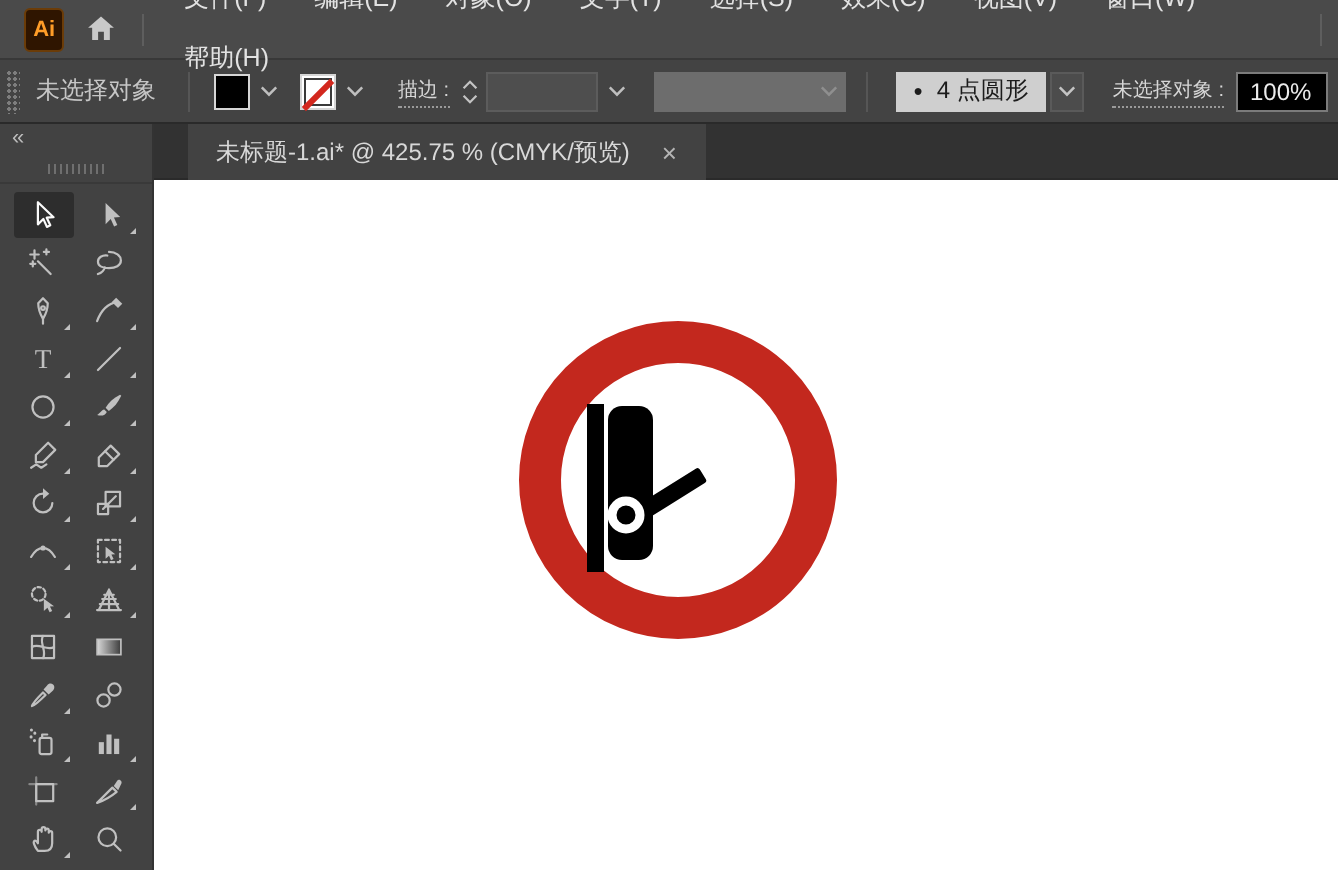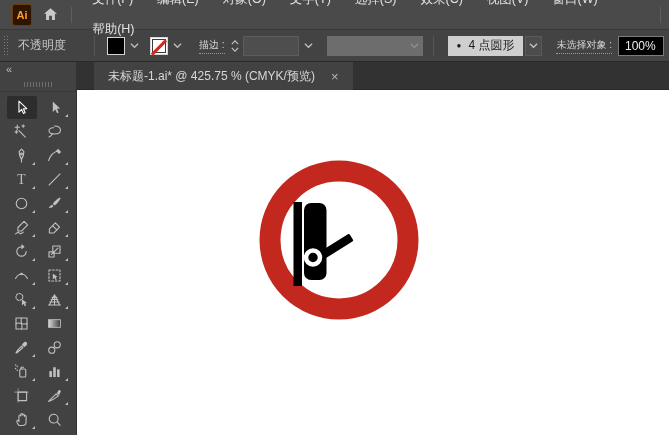--- a/index.html
+++ b/index.html
@@ -138,21 +138,21 @@
           <path d="M10 2.6 L17.6 9.2 L15.2 9.2 L15.2 16.4 L11.7 16.4 L11.7 11.6 L8.3 11.6 L8.3 16.4 L4.8 16.4 L4.8 9.2 L2.4 9.2 Z"></path>
         </svg>
     </div>
     <div class="vsep-menu"></div>
     <nav id="menus"><button class="menu-item">文件(F)</button><button class="menu-item">编辑(E)</button><button class="menu-item">对象(O)</button><button class="menu-item">文字(T)</button><button class="menu-item">选择(S)</button><button class="menu-item">效果(C)</button><button class="menu-item">视图(V)</button><button class="menu-item">窗口(W)</button><button class="menu-item">帮助(H)</button></nav>
     <div class="vsep-menu"></div>
   </header>
 
   <div class="controlbar">
     <div class="cgrip"></div>
-    <span class="status">不透明度</span>
+    <span class="status">未选择对象</span>
     <div class="vsep"></div>
     <button class="swatch fill"></button>
     <button class="chev-btn">
       <svg viewBox="0 0 10 7" fill="none" stroke="currentColor" stroke-width="1.4">
           <polyline points="1,1.5 5,5.5 9,1.5"></polyline>
         </svg>
     </button>
     <button class="swatch stroke"></button>
     <button class="chev-btn">
       <svg viewBox="0 0 10 7" fill="none" stroke="currentColor" stroke-width="1.4">

